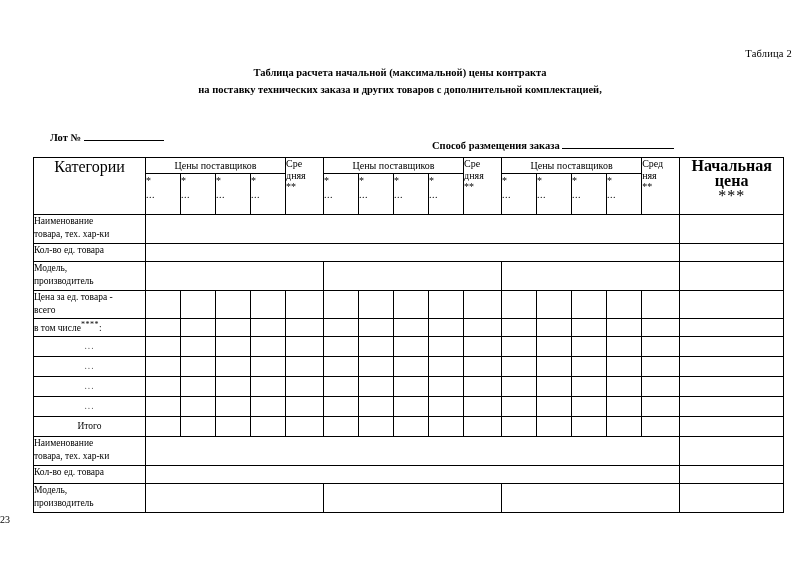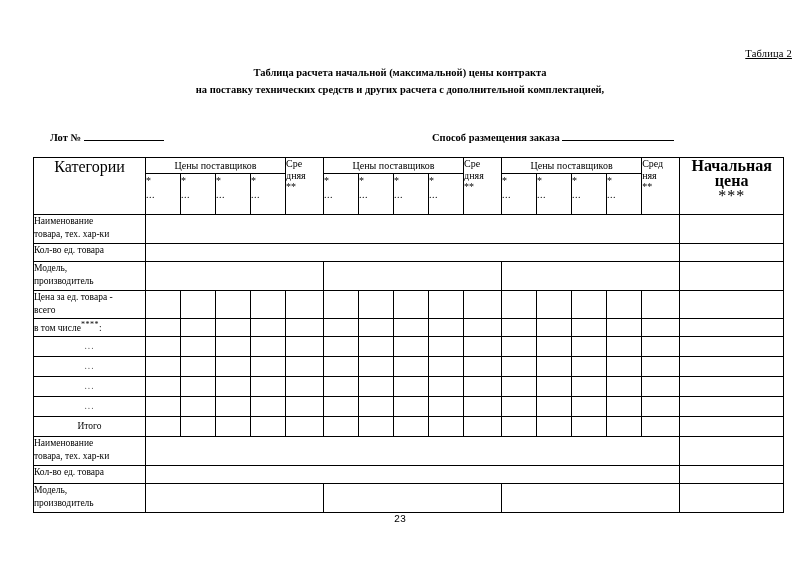--- a/index.html
+++ b/index.html
@@ -20,21 +20,20 @@
     left: 0; top: 0;
     width: 800px;
     height: 566px;
   }
   .table-label {
     position: absolute;
     right: 8px;
     top: 48px;
     font-size: 10.5px;
     letter-spacing: 0.2px;
-    text-decoration: underline;
   }
   .title-block {
     position: absolute;
     left: 0;
     top: 64px;
     width: 800px;
     text-align: center;
     font-weight: bold;
     font-size: 10.5px;
     line-height: 17px;
@@ -53,21 +52,21 @@
   }
   .meta-lot {
     position: absolute;
     left: 50px;
     top: 0;
     white-space: nowrap;
   }
   .meta-method {
     position: absolute;
     left: 432px;
-    top: 0;
+    top: 8px;
     white-space: nowrap;
   }
   .ul { display: inline-block; border-bottom: 1px solid #000; }
   .ul.w80 { width: 80px; }
   .ul.w110 { width: 112px; }
 
   table.main {
     position: absolute;
     left: 33px;
     top: 157px;
@@ -133,35 +132,33 @@
     letter-spacing: 1px;
     color: #555;
   }
   .sup { font-size: 8px; vertical-align: super; letter-spacing: 0.5px; }
 
   .pagenum {
     position: absolute;
     left: 0;
     top: 514px;
     width: 800px;
-    text-align: center;
     font-size: 10px;
-    font-family: Liberation Mono, monospace;
   }
 </style>
 </head>
 <body>
 
 <div class="page">
 
   <div class="table-label">Таблица 2</div>
 
   <div class="title-block">
     <span class="title-line">Таблица расчета начальной (максимальной) цены контракта</span>
-    <span class="title-line">на поставку технических средств и других расчета с дополнительной комплектацией,</span>
+    <span class="title-line">на поставку технических заказа и других товаров с дополнительной комплектацией,</span>
   </div>
 
   <div class="meta-row">
     <span class="meta-lot"><span>Лот № </span><span class="ul w80"></span></span>
     <span class="meta-method"><span>Способ размещения заказа </span><span class="ul w110"></span></span>
   </div>
 
   <table class="main">
     <colgroup>
       <col style="width:112px">

